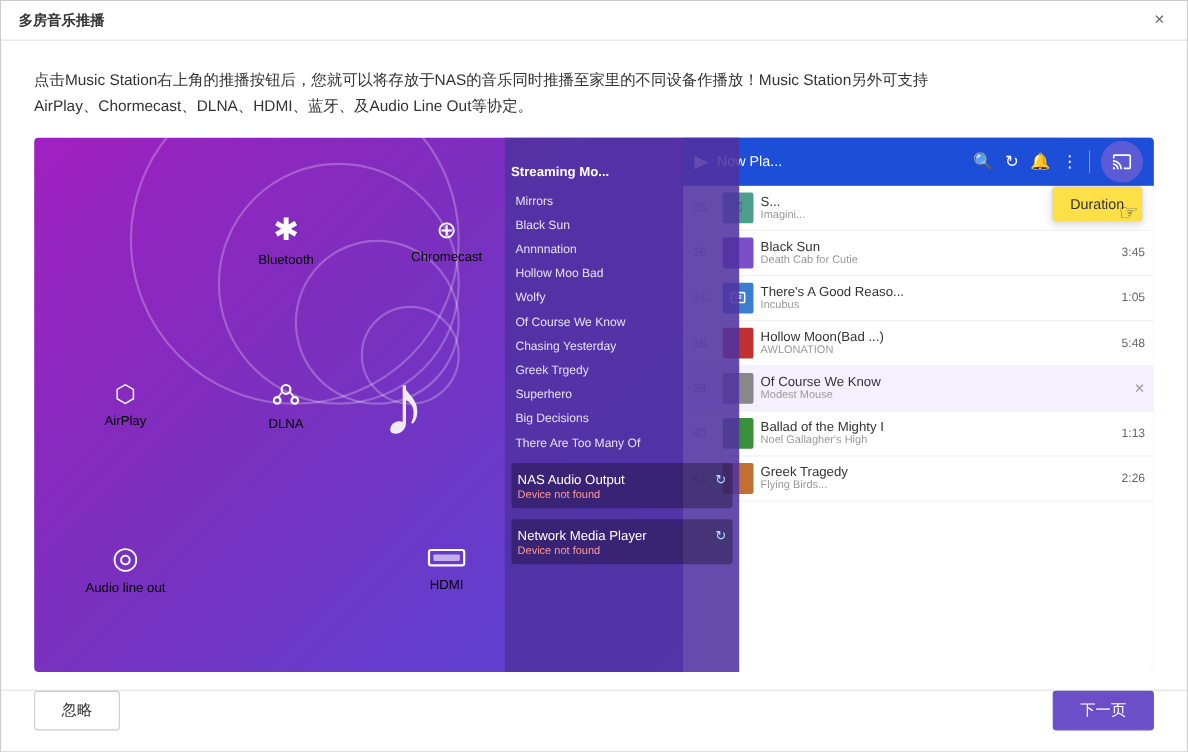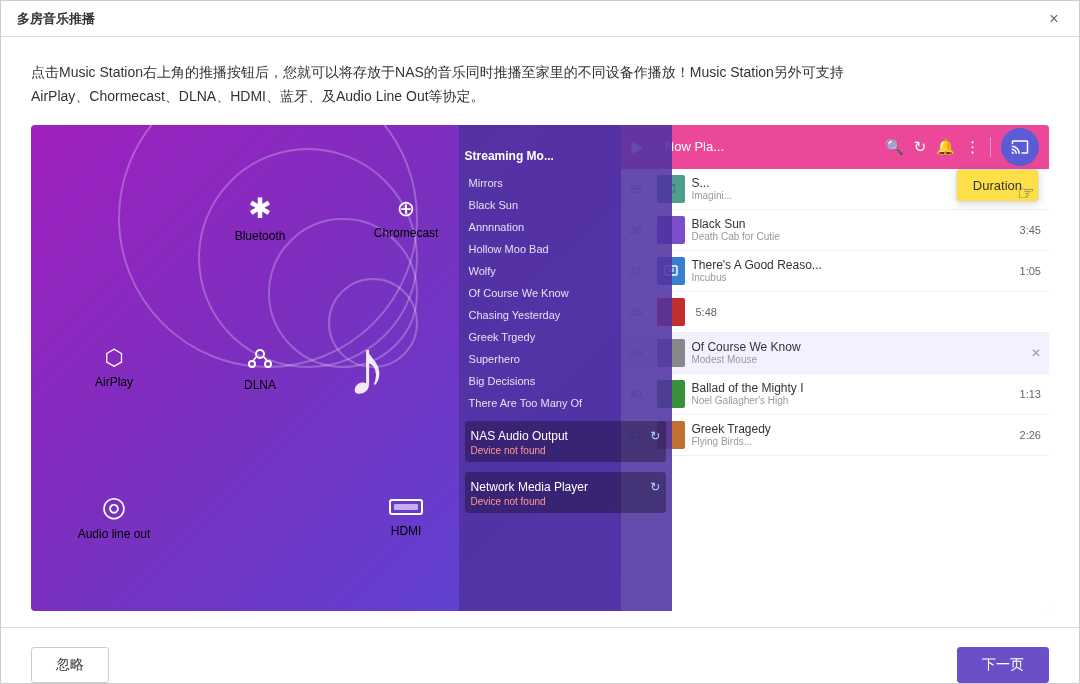--- a/index.html
+++ b/index.html
@@ -128,25 +128,25 @@
       right: 0;
       top: 0;
       width: 42%;
       height: 100%;
       background: rgba(255,255,255,0.95);
       display: flex;
       flex-direction: column;
     }
     .right-panel-header {
       height: 44px;
-      background: #ec4899;
+      background: #1d4ed8;
       display: flex;
       align-items: center;
       padding: 0 10px;
-      gap: 21px;
+      gap: 8px;
     }
     .header-icon {
       color: white;
       font-size: 16px;
     }
     .now-playing-label {
       color: white;
       font-size: 13px;
       font-weight: 500;
     }
@@ -299,21 +299,21 @@
       top: 56px;
       font-size: 20px;
       z-index: 25;
       color: #555;
     }
     
     .bottom-bar {
       height: 56px;
       border-top: 1px solid #e0e0e0;
       display: flex;
-      align-items: flex-end;
+      align-items: flex-start;
       padding: 0 30px;
       justify-content: space-between;
     }
     .btn {
       height: 36px;
       padding: 0 24px;
       border: 1px solid #ccc;
       background: #fff;
       cursor: pointer;
       font-size: 14px;
@@ -492,20 +492,24 @@
             </div>
             <div class="track-info">
               <div class="track-name">There's A Good Reaso...</div>
               <div class="track-artist">Incubus</div>
             </div>
             <span class="duration">1:05</span>
           </div>
           <div class="playlist-item">
             <span class="track-num">38.</span>
             <div class="thumb thumb-red"></div>
+            <div class="track-info">
+              <div class="track-name">Hollow Moon(Bad ...)</div>
+              <div class="track-artist">AWLONATION</div>
+            </div>
             <span class="duration">5:48</span>
           </div>
           <div class="playlist-item highlighted">
             <span class="track-num">39.</span>
             <div class="thumb thumb-gray"></div>
             <div class="track-info">
               <div class="track-name">Of Course We Know</div>
               <div class="track-artist">Modest Mouse</div>
             </div>
             <span class="close-x">✕</span>

